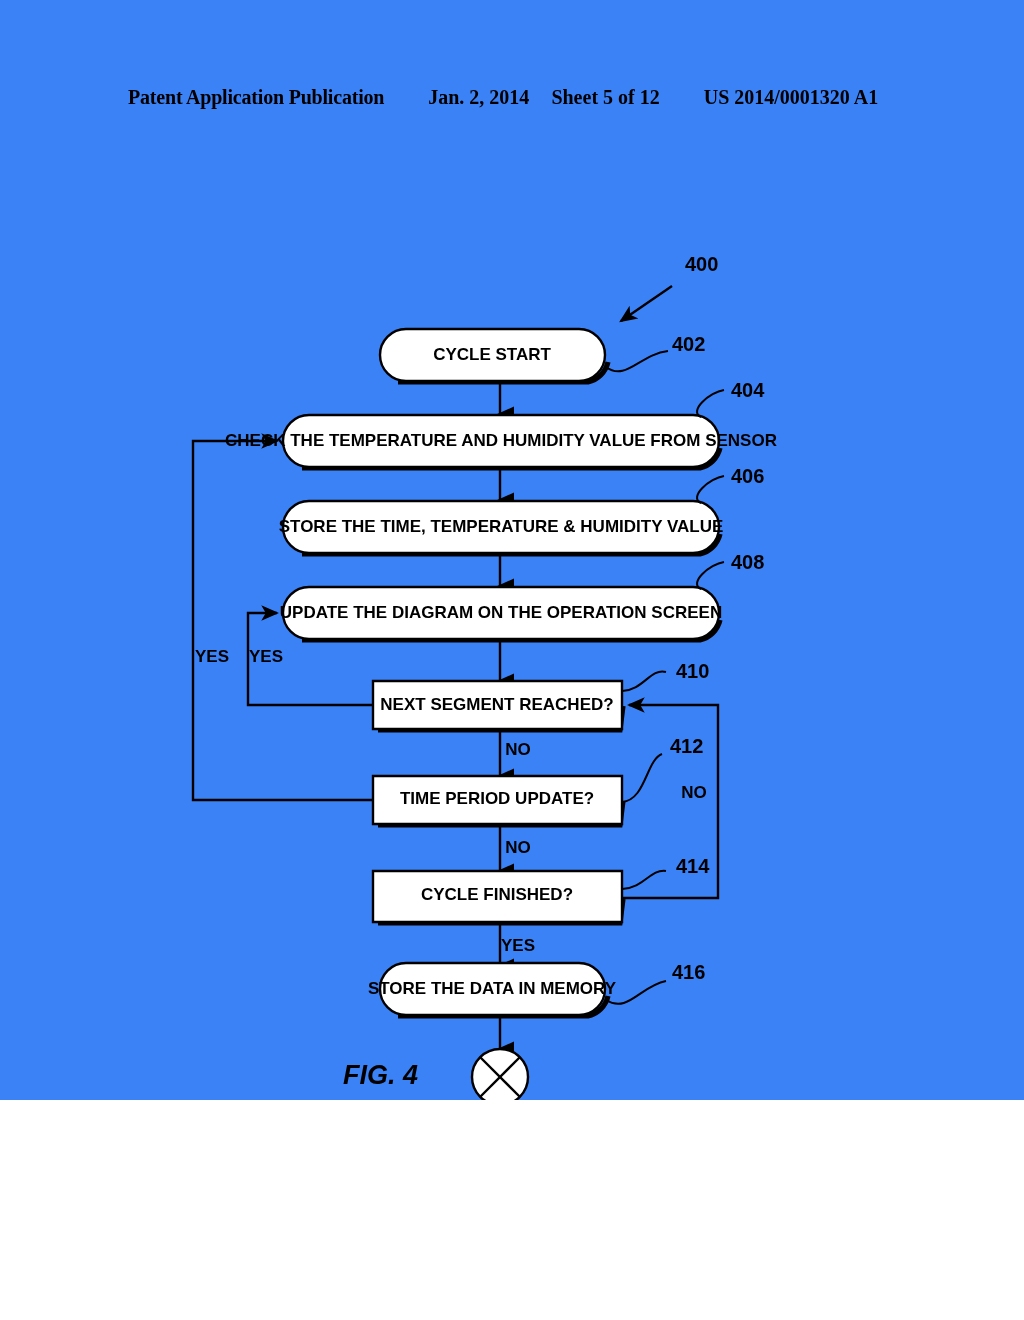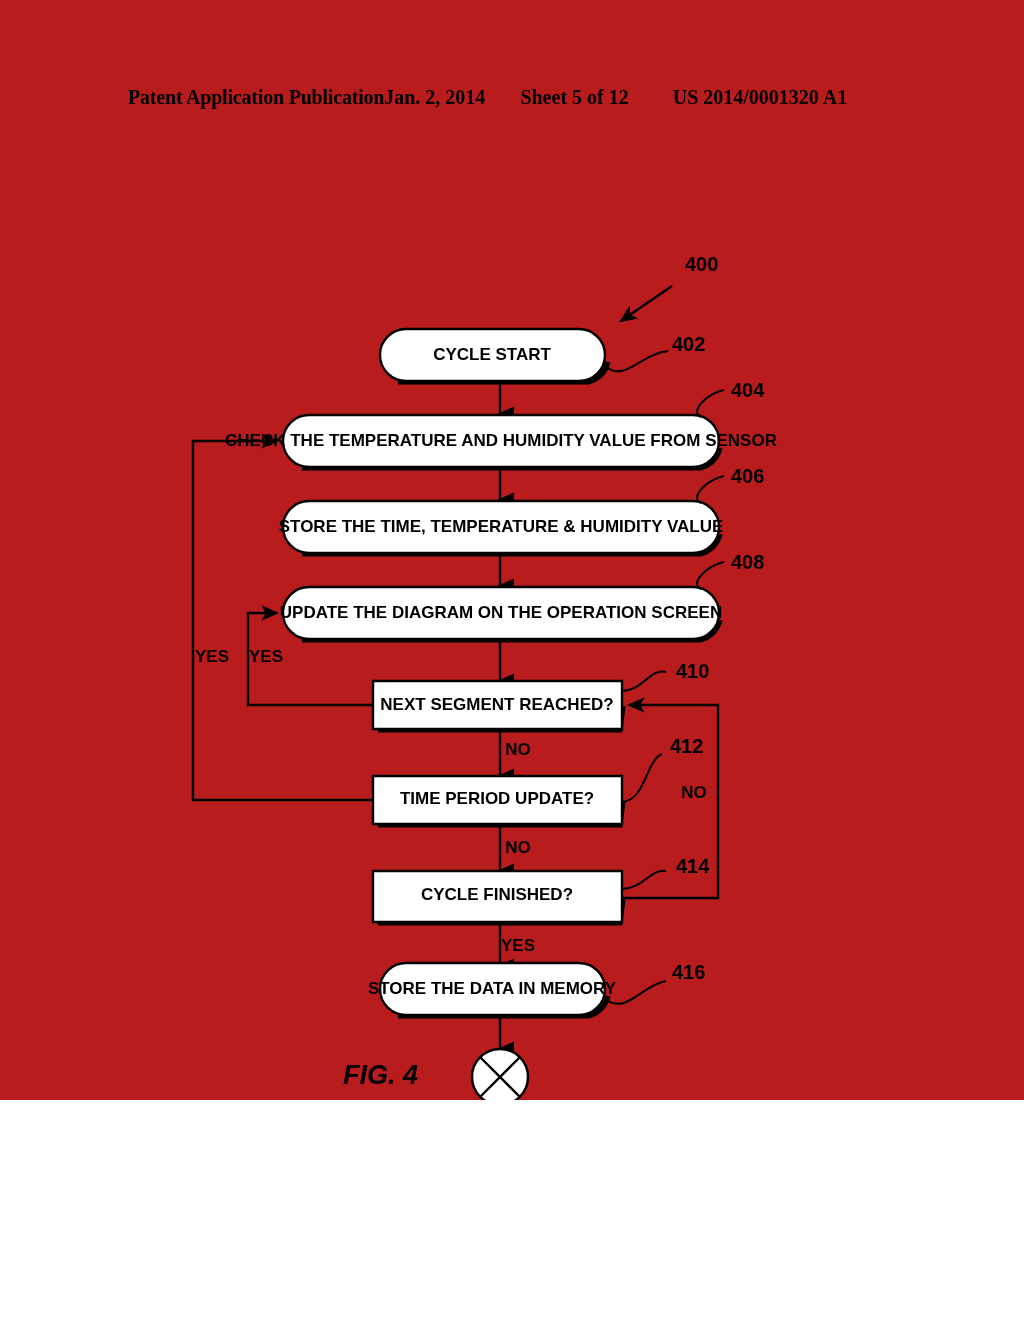--- a/index.html
+++ b/index.html
@@ -4,43 +4,43 @@
 <style>
   html, body {
     margin: 0;
     padding: 0;
     background: #ffffff;
   }
   #page {
     position: relative;
     width: 1024px;
     height: 1100px;
-    background: #b91c1c;
+    background: #3b82f6;
     overflow: hidden;
     font-family: "Liberation Sans", sans-serif;
   }
 
   
   #patent-header {
     position: absolute;
     left: 128px;
     top: 86px;
     width: 760px;
     height: 28px;
     display: flex;
     align-items: baseline;
     font-family: "Liberation Serif", serif;
     font-weight: bold;
     font-size: 20px;
     color: #000;
     white-space: nowrap;
   }
   #patent-header .h-pub    { letter-spacing: -0.2px; }
-  #patent-header .h-date   { }
-  #patent-header .h-sheet  { margin-left: 35px; }
+  #patent-header .h-date   { margin-left: 44px; }
+  #patent-header .h-sheet  { margin-left: 22px; }
   #patent-header .h-num    { margin-left: 44px; }
 
   
   #diagram {
     position: absolute;
     left: 0;
     top: 0;
     width: 1024px;
     height: 1320px;
   }

